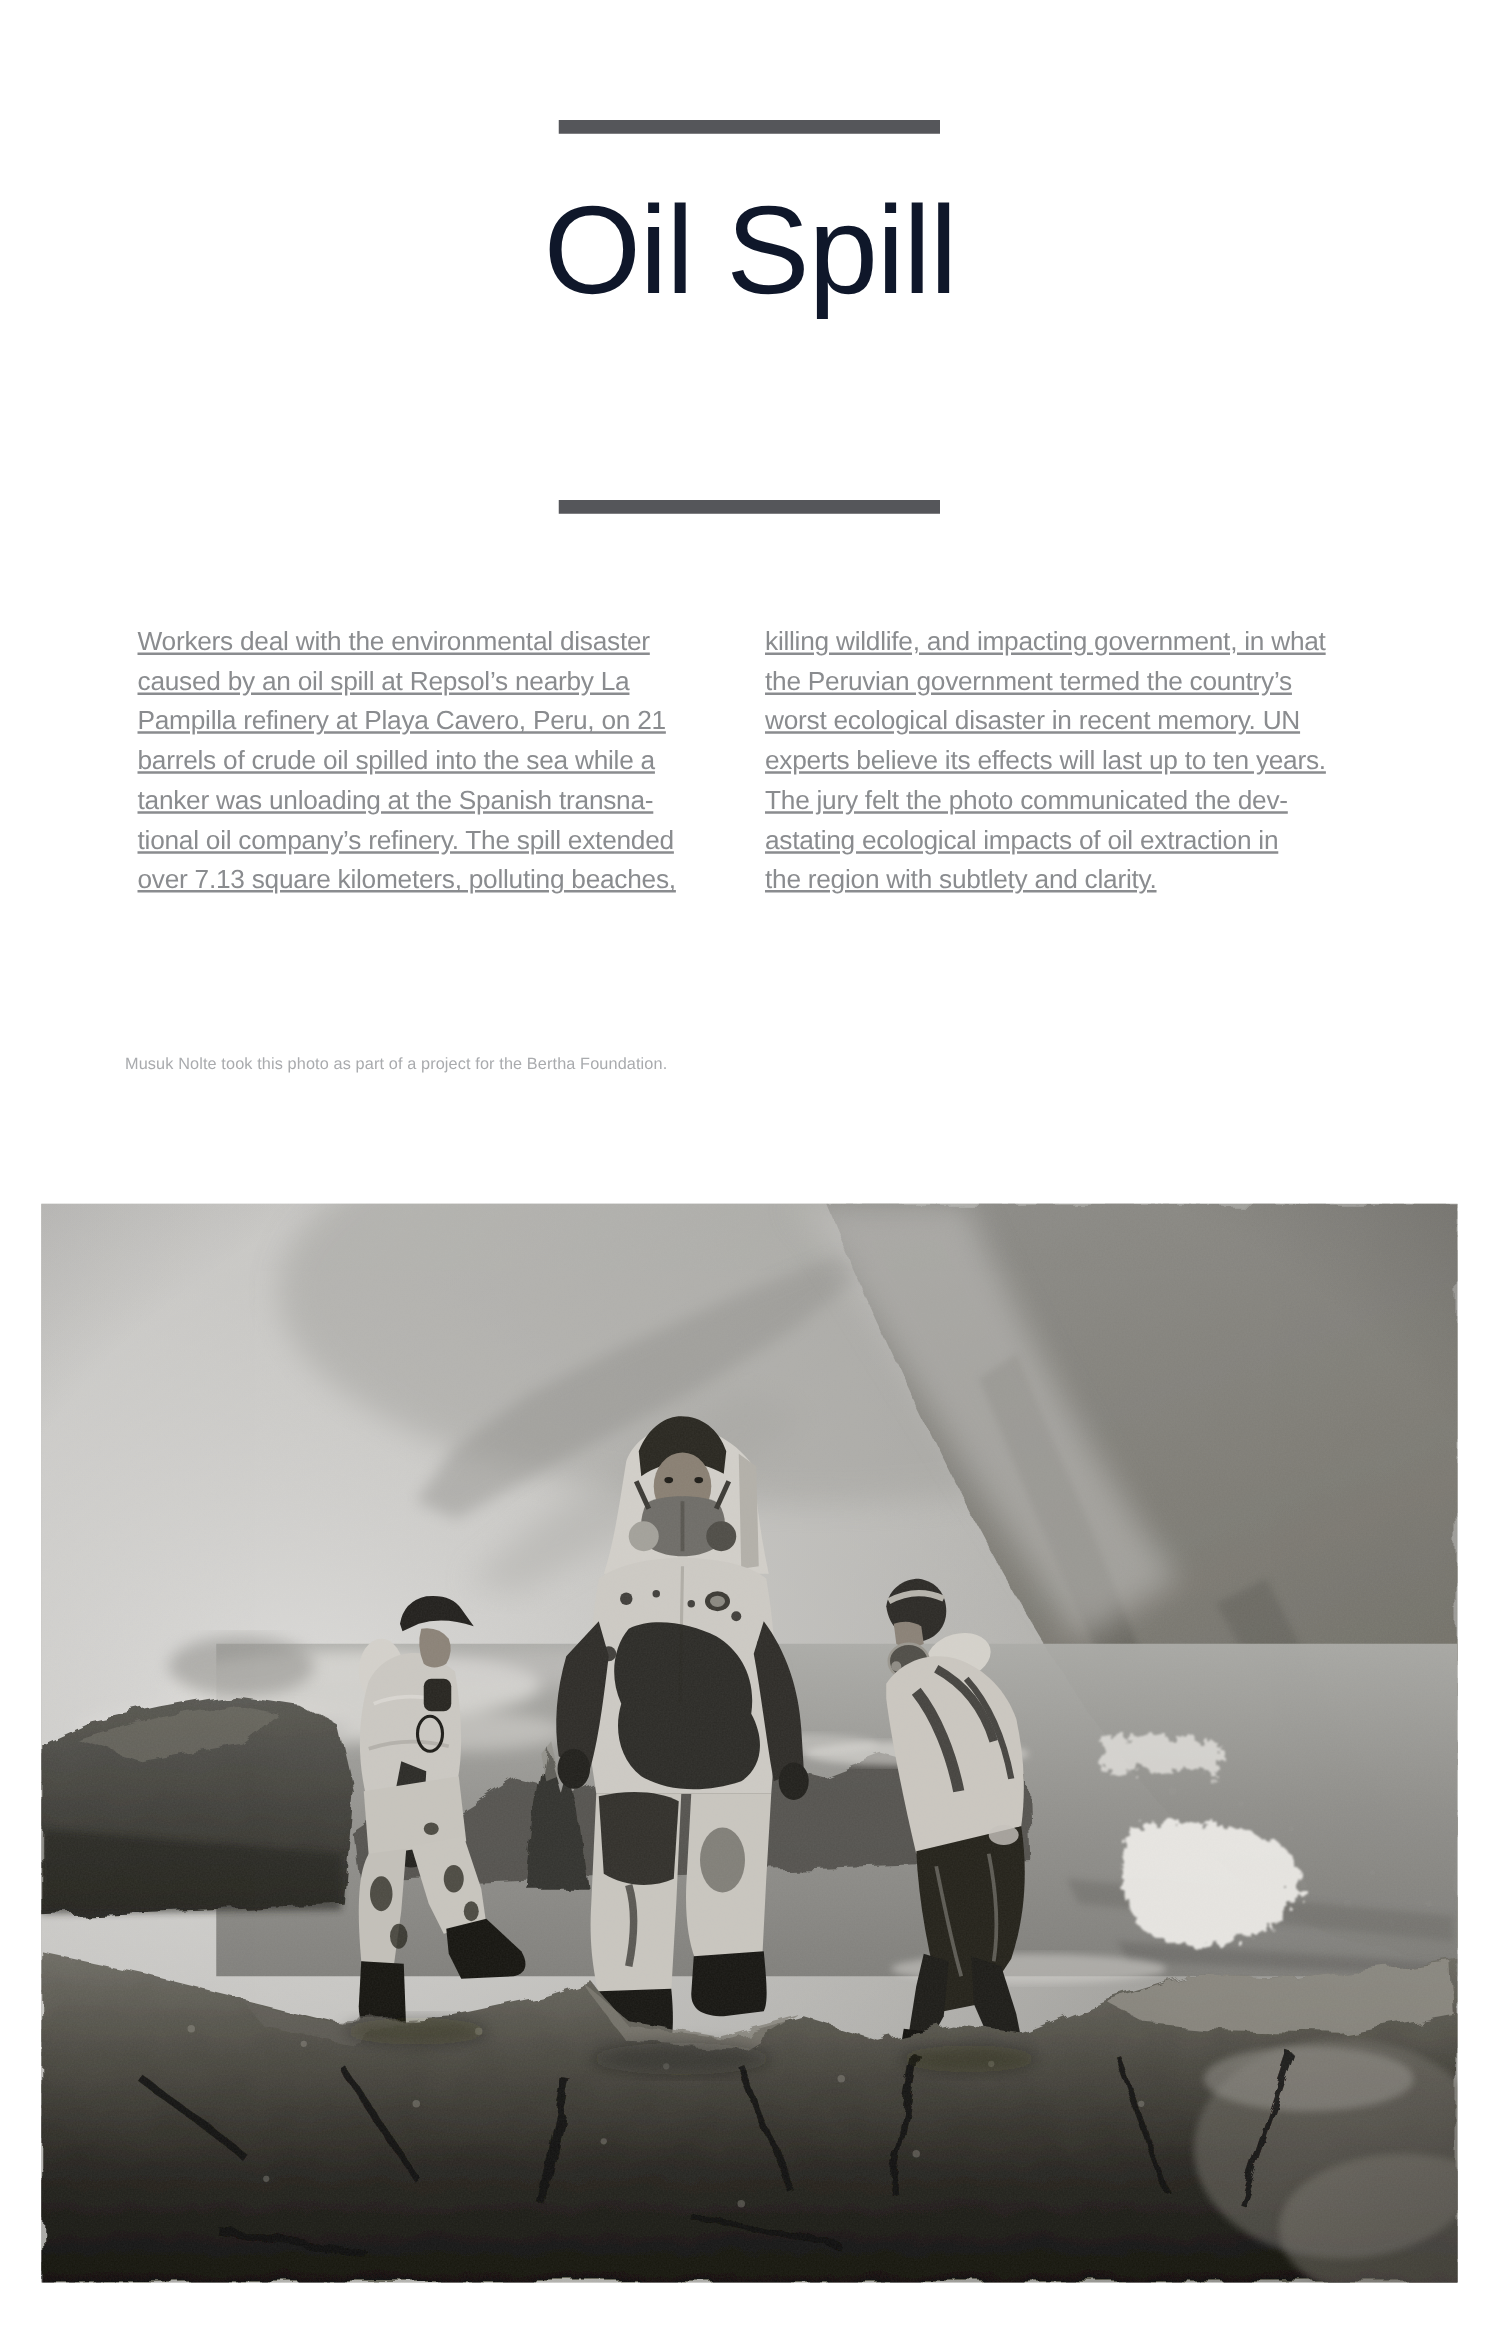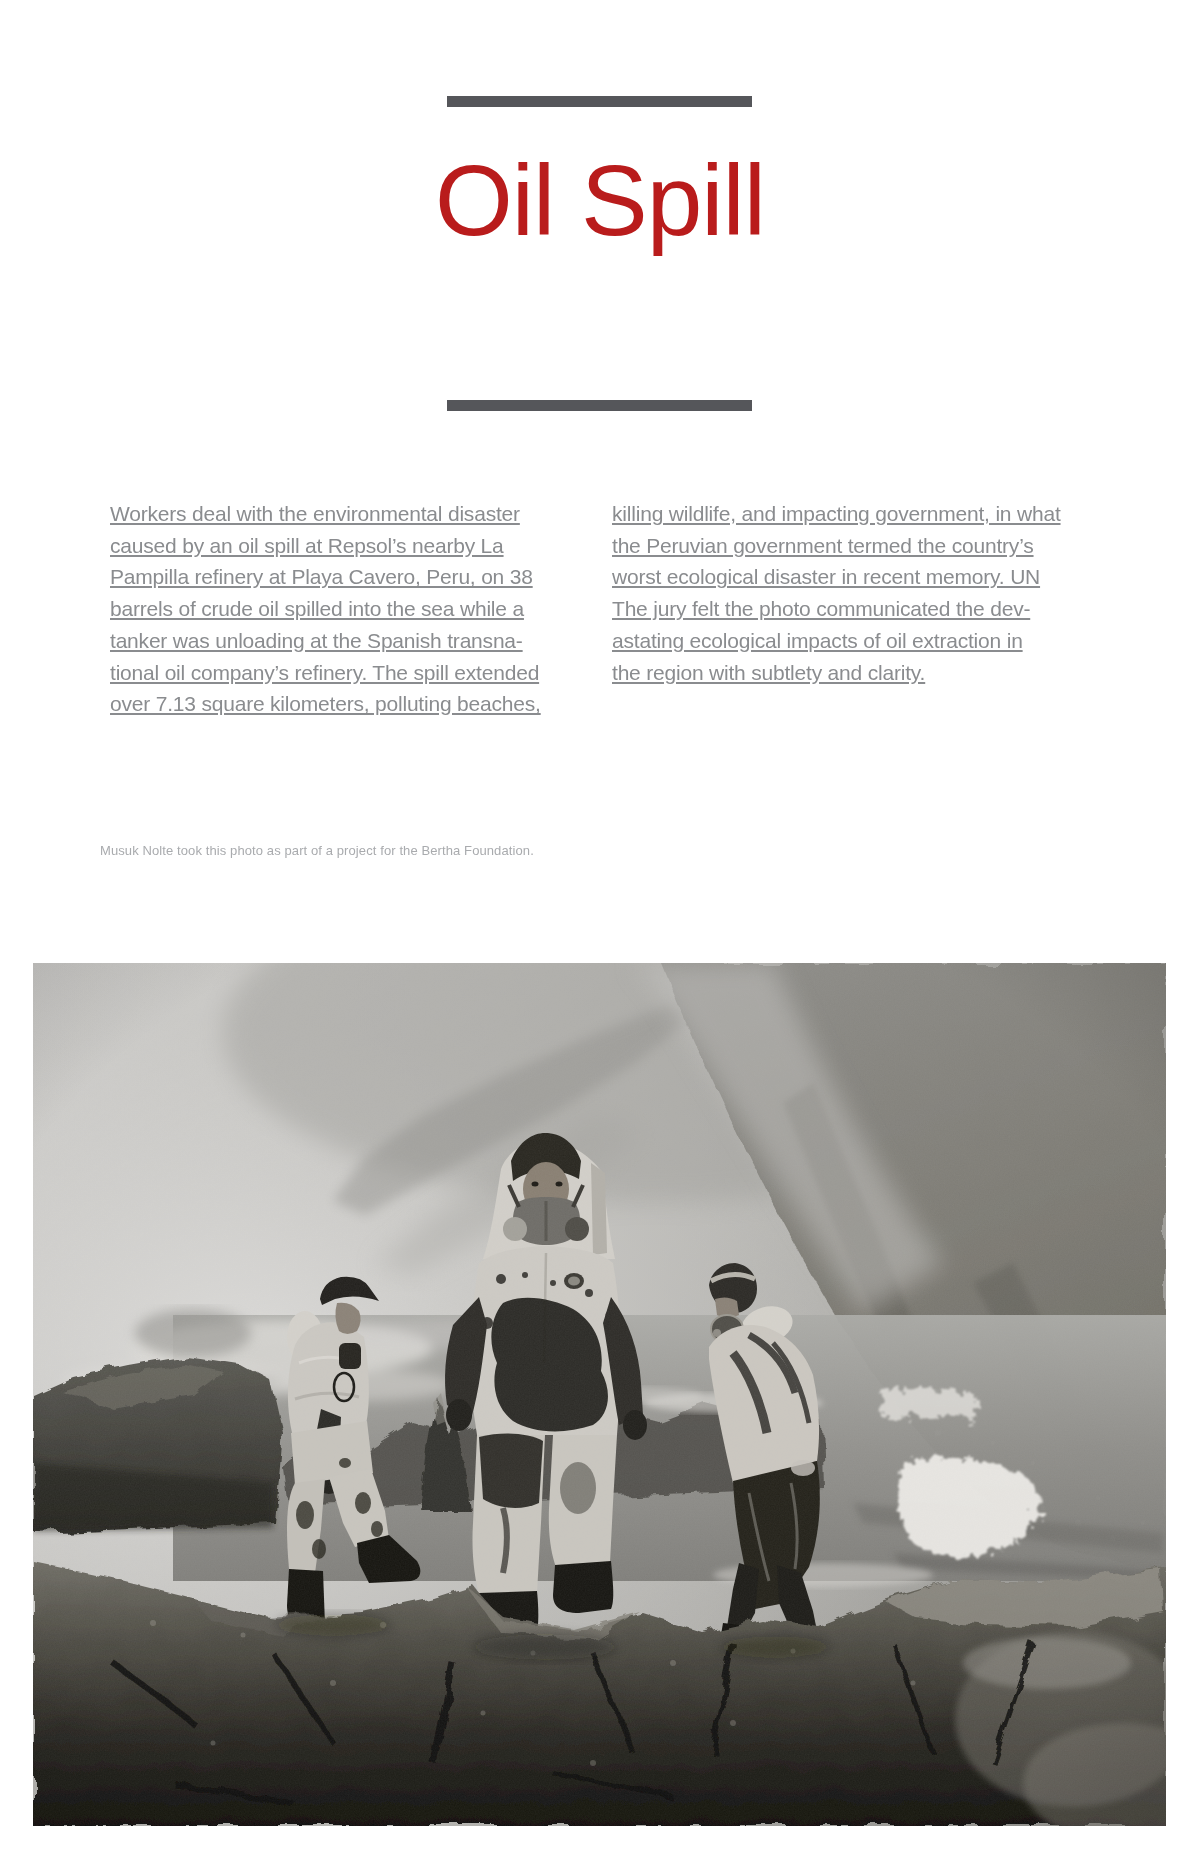--- a/index.html
+++ b/index.html
@@ -6,21 +6,21 @@
   .sheet{
     position:relative;width:1200px;height:1861px;margin:0 auto;
     background:#ffffff;overflow:hidden;
     font-family:"Liberation Sans","DejaVu Sans",sans-serif;
   }
   .rule{position:absolute;left:447px;width:305px;height:11px;background:#55565a;}
   .rule-top{top:96px;}
   .rule-bottom{top:400px;}
   .title{
     position:absolute;top:148px;left:0;right:0;
-    text-align:center;color:#b91c1c;
+    text-align:center;color:#0f172a;
     font-size:100px;line-height:105px;font-weight:400;letter-spacing:-1px;
   }
   .columns{
     position:absolute;top:498px;left:110px;width:972px;
     display:flex;gap:32px;
   }
   .col{width:470px;flex:0 0 470px;}
   .bodyline{
     white-space:nowrap;color:#8a8c8f;
     font-size:21px;line-height:31.7px;font-weight:400;letter-spacing:-0.2px;text-decoration:underline;
@@ -45,30 +45,31 @@
   <h1 class="title" style="margin:0;">
     <span style="display:block">Oil Spill</span>
   </h1>
 
   <div class="rule rule-bottom"></div>
 
   <div class="columns">
     <div class="col">
       <div class="bodyline">Workers deal with the environmental disaster</div>
       <div class="bodyline">caused by an oil spill at Repsol’s nearby La</div>
-      <div class="bodyline">Pampilla refinery at Playa Cavero, Peru, on 38</div>
+      <div class="bodyline">Pampilla refinery at Playa Cavero, Peru, on 21</div>
       <div class="bodyline">barrels of crude oil spilled into the sea while a</div>
       <div class="bodyline">tanker was unloading at the Spanish transna-</div>
       <div class="bodyline">tional oil company’s refinery. The spill extended</div>
       <div class="bodyline">over 7.13 square kilometers, polluting beaches,</div>
     </div>
     <div class="col">
       <div class="bodyline">killing wildlife, and impacting government, in what</div>
       <div class="bodyline">the Peruvian government termed the country’s</div>
       <div class="bodyline">worst ecological disaster in recent memory. UN</div>
+      <div class="bodyline">experts believe its effects will last up to ten years.</div>
       <div class="bodyline">The jury felt the photo communicated the dev-</div>
       <div class="bodyline">astating ecological impacts of oil extraction in</div>
       <div class="bodyline">the region with subtlety and clarity.</div>
     </div>
   </div>
 
   <div class="credit">Musuk Nolte took this photo as part of a project for the Bertha Foundation.</div>
 
   <div class="photo-frame">
     <svg viewBox="0 0 1133 863" role="img" xmlns="http://www.w3.org/2000/svg" aria-label="Black-and-white photograph: three workers in oil-stained protective suits and respirators cross dark coastal rocks beside the sea, with fog and a cliff behind them.">

